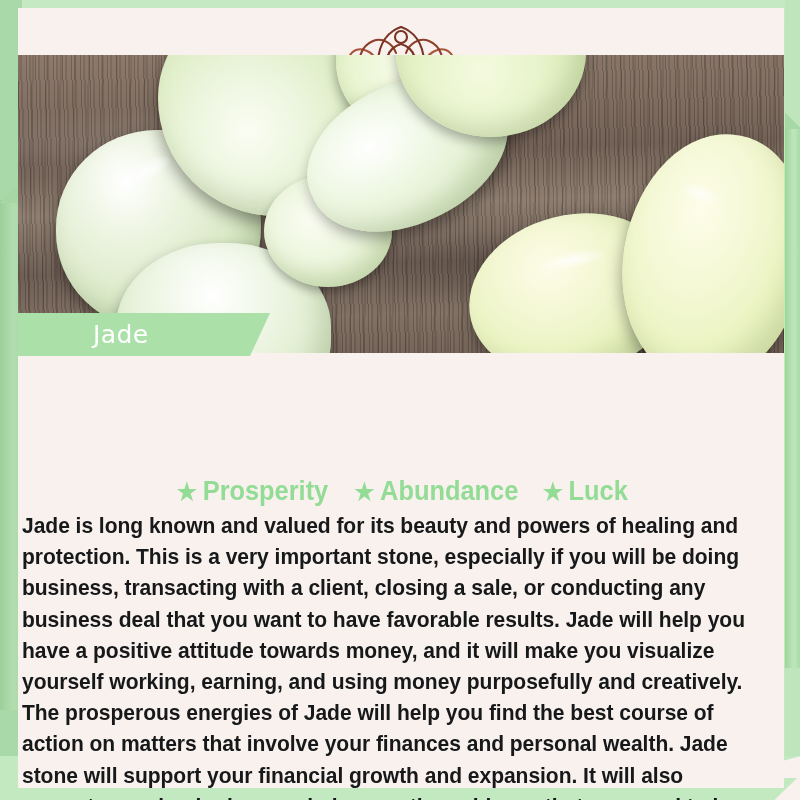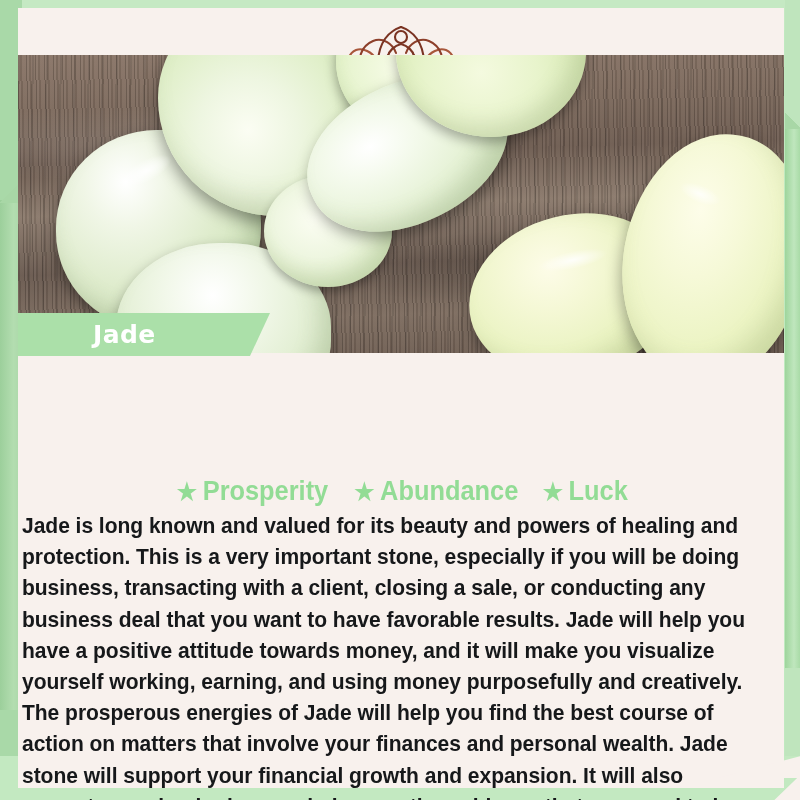--- a/index.html
+++ b/index.html
@@ -121,21 +121,21 @@
     background:#abe0a9;
     display:flex; align-items:center;
   }
   .jade-band::after{
     content:""; position:absolute; right:-20px; top:0;
     border-top:43px solid #abe0a9; border-right:20px solid transparent;
   }
   .jade-text {
     margin-left:75px;
     font-family:"DejaVu Sans", sans-serif;
-    font-weight:bold; font-size:25px; color:#ffffff;
+    font-weight:normal; font-size:25px; color:#ffffff;
     letter-spacing:.4px;
   }
 
   
   .benefits {
     position:absolute; left:0; top:468px; width:766px;
     display:flex; align-items:center; justify-content:center; gap:16px;
     color:#92dc95;
   }
   .benefit {

